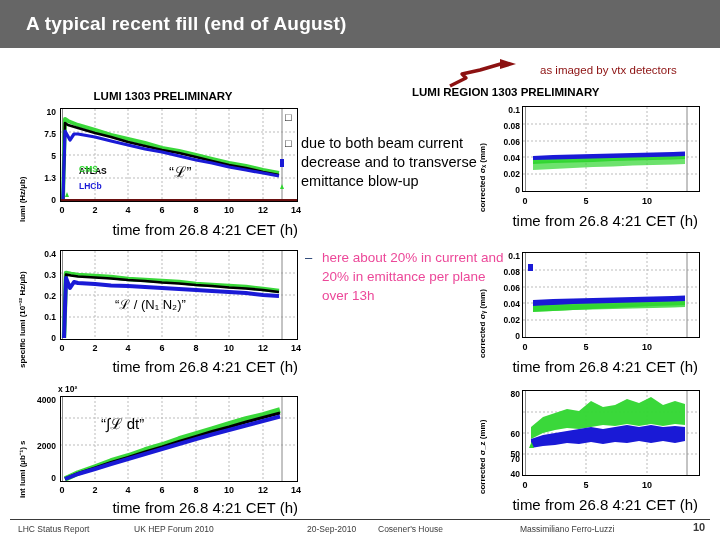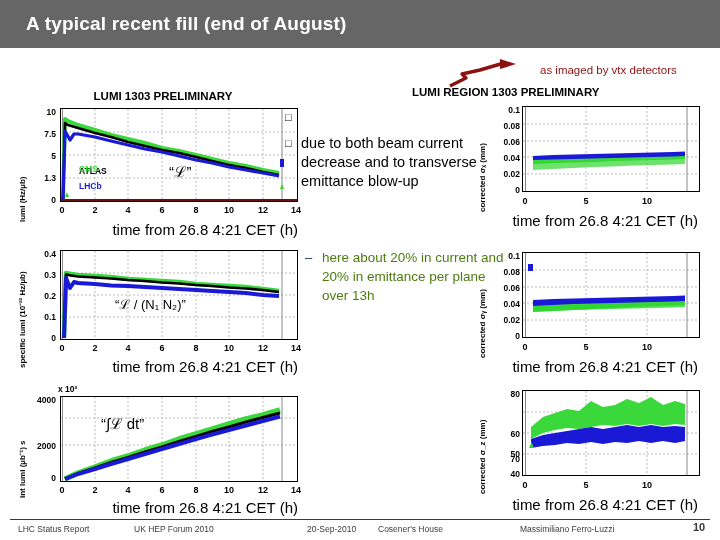--- a/index.html
+++ b/index.html
@@ -80,21 +80,21 @@
   .bullet .btext {
     font-size: 14.5px; color: #000; line-height: 19px;
   }
   .subbullets { position: absolute; left: 305px; top: 248px; width: 205px; }
   .subbullet { position: relative; display: flex; }
   .subbullet .marker {
     width: 17px; flex: 0 0 17px; font-size: 13px; color: #17356b;
     line-height: 19px;
   }
   .subbullet .btext {
-    font-size: 13.5px; color: #4d7c0f; line-height: 19px; font-weight: normal;
+    font-size: 13.5px; color: #ec4899; line-height: 19px; font-weight: normal;
   }
 
   
   .footrule {
     position: absolute; left: 10px; top: 519px; width: 700px;
     height: 1px; background: #3a3a3a;
   }
   .foot {
     position: absolute; top: 524px; font-size: 8.5px; color: #3a3a3a;
     white-space: nowrap;

